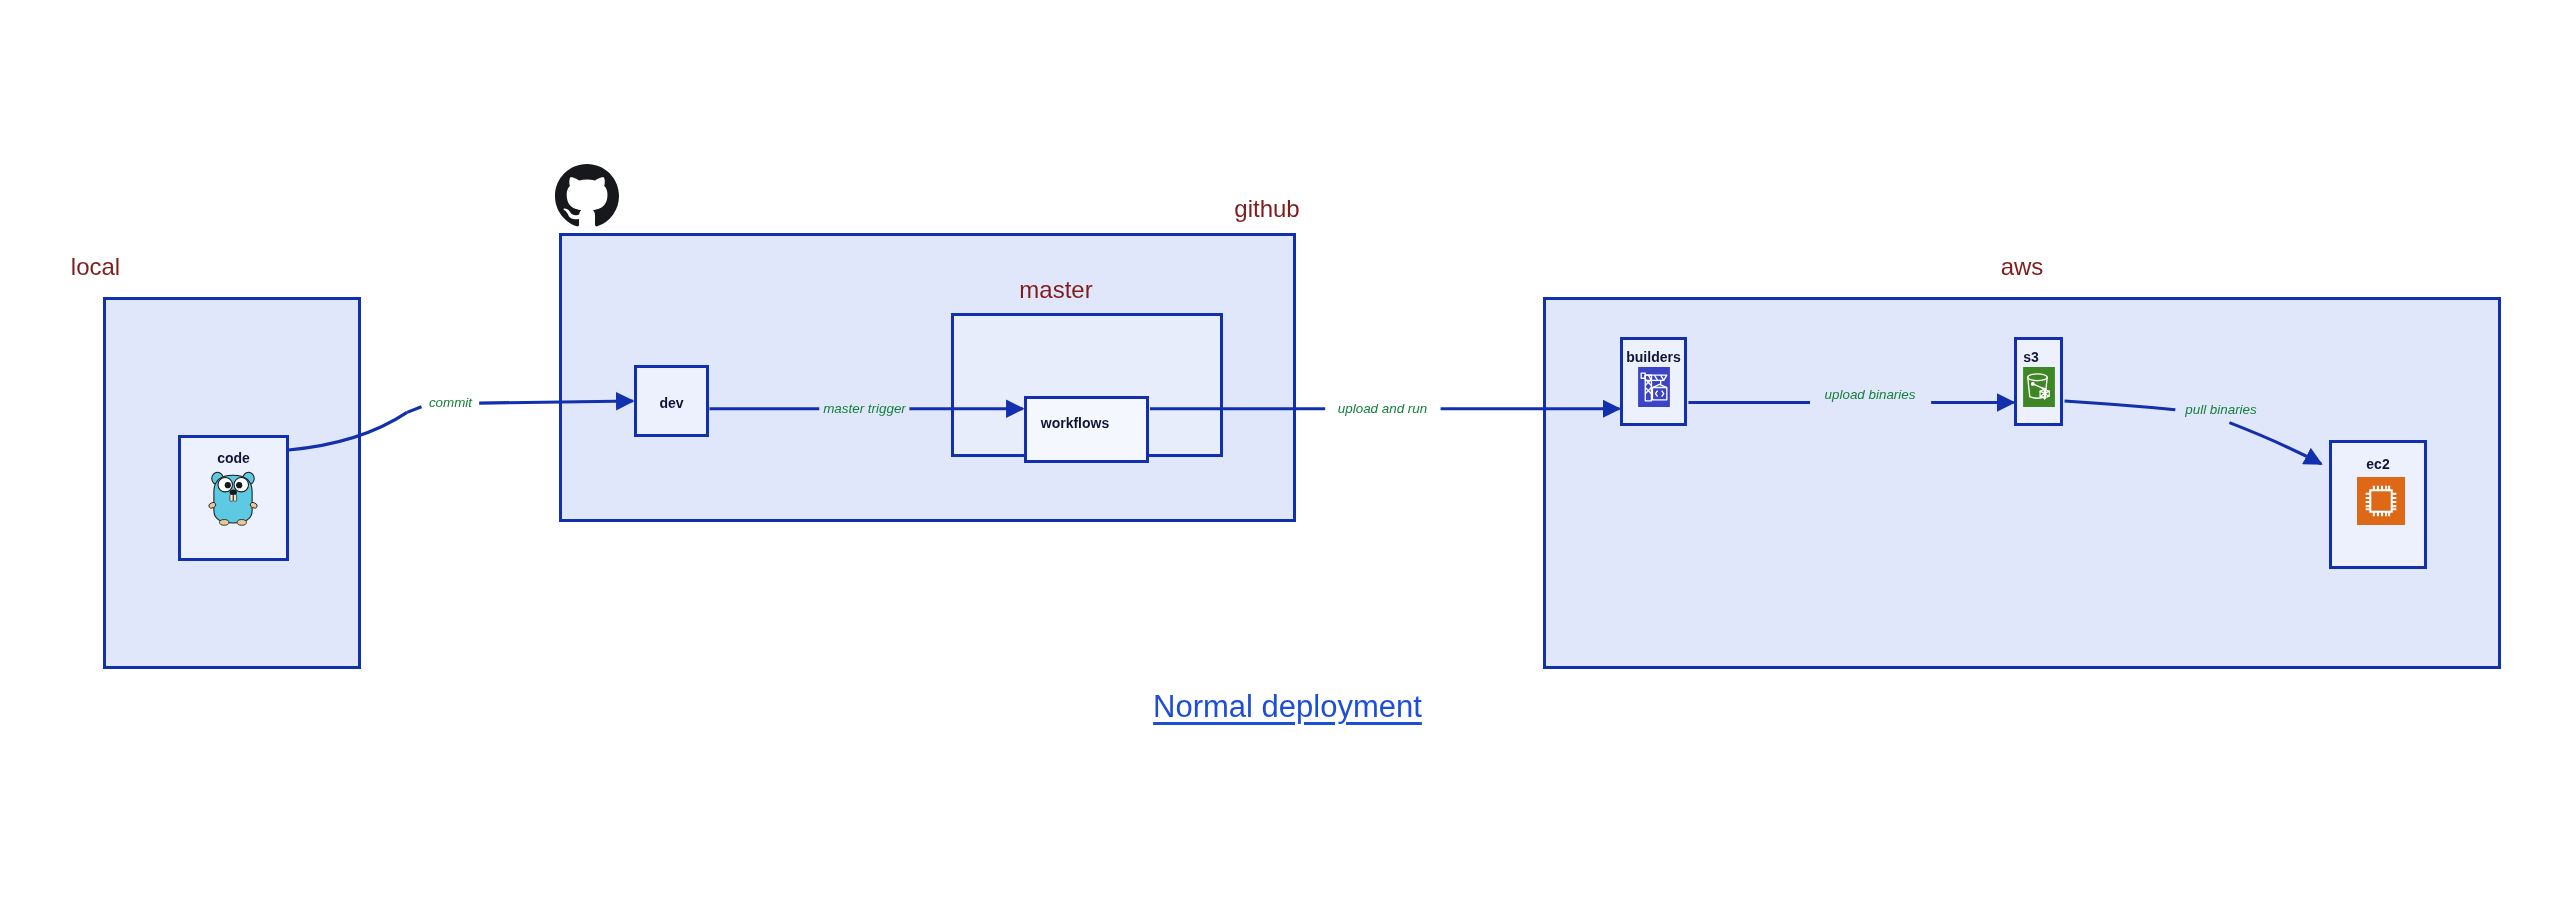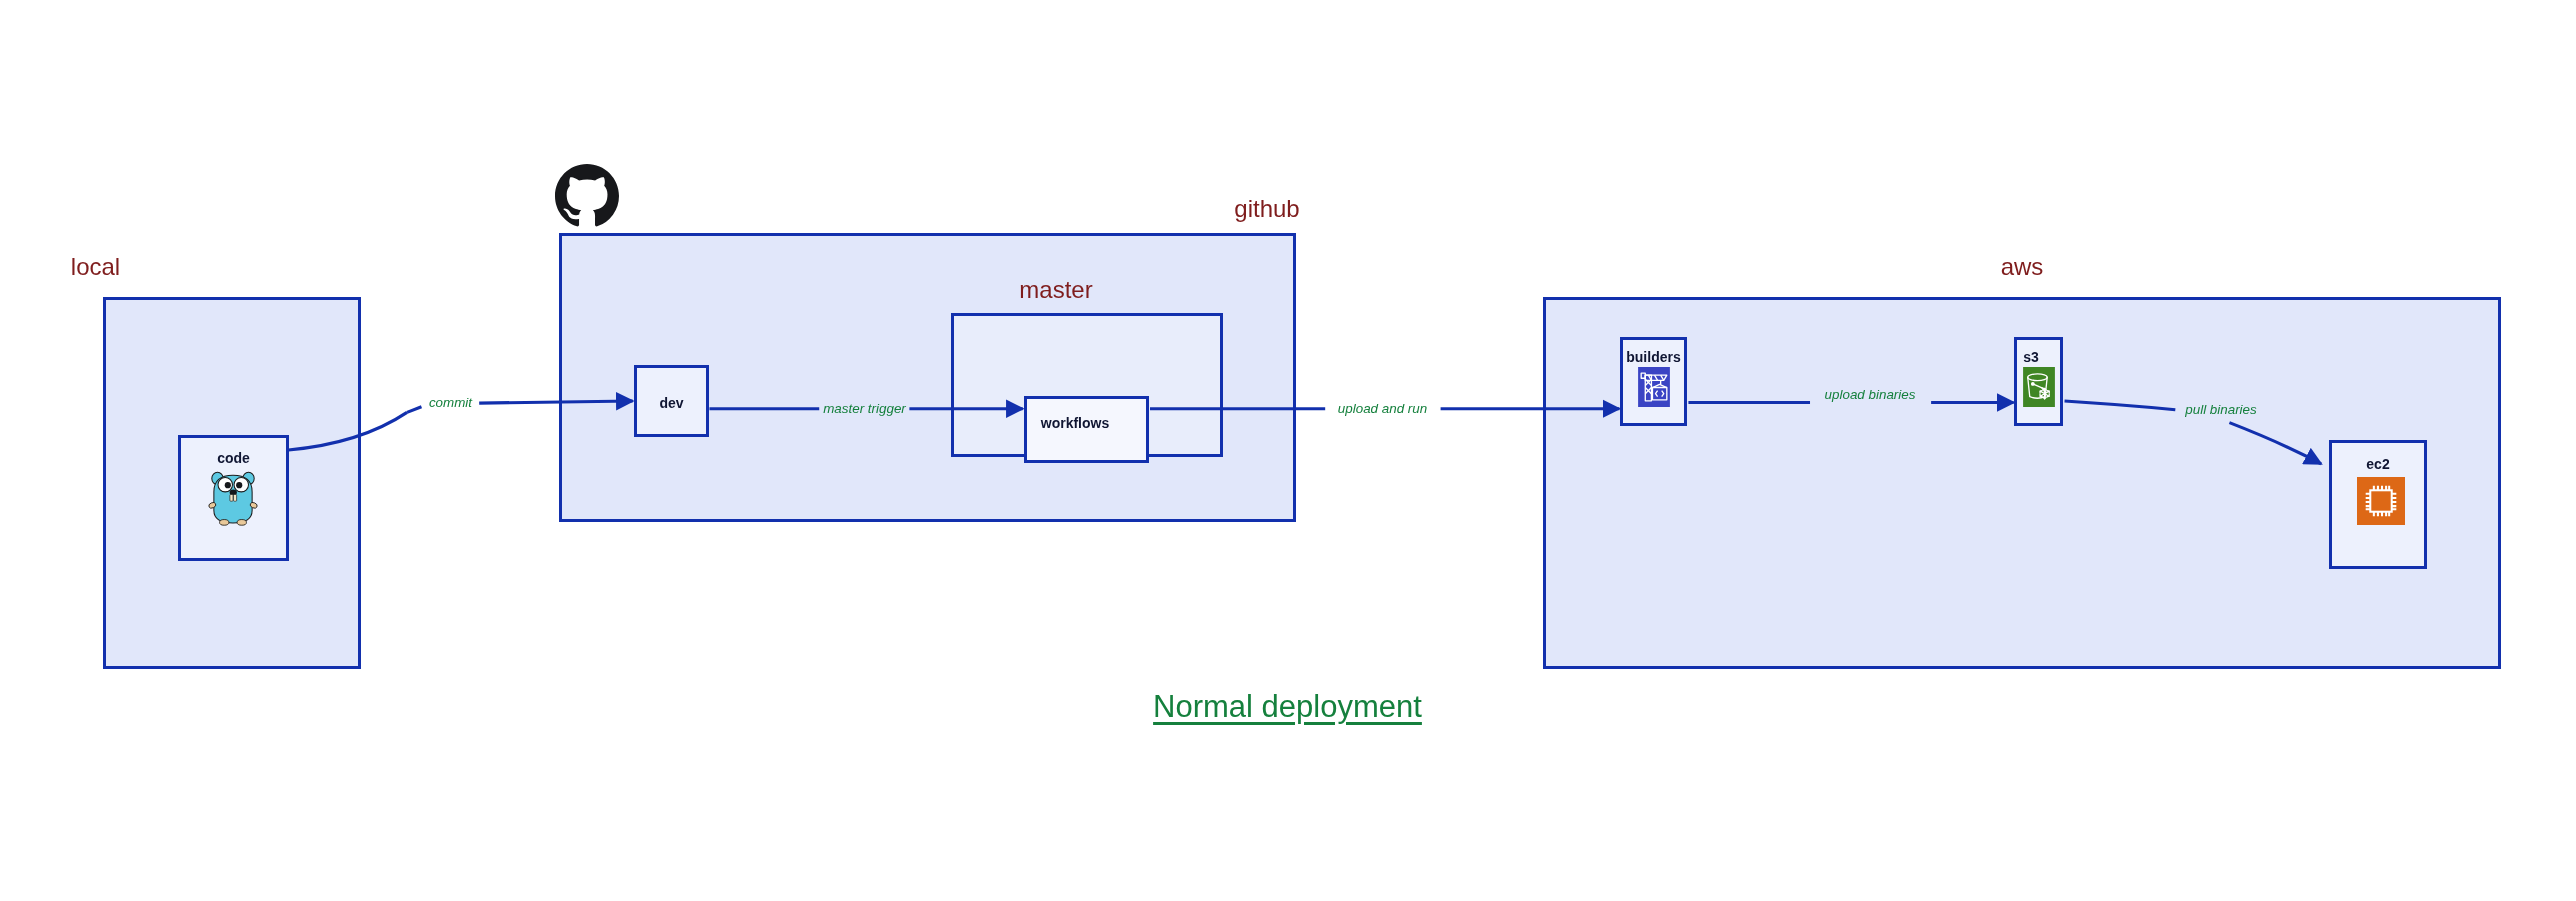--- a/index.html
+++ b/index.html
@@ -74,21 +74,21 @@
     font-size: 13.4px;
     font-style: italic;
     font-weight: 400;
     white-space: nowrap;
     line-height: 1;
     background: transparent;
     text-align: center;
   }
   .page-title {
     position: absolute;
-    color: #15803d;
+    color: #1d4ed8;
     font-size: 31px;
     font-weight: 400;
     text-decoration: underline;
     text-underline-offset: 5.2px;
     white-space: nowrap;
     text-align: center;
     line-height: 1;
   }
   
   .icon-tile {

